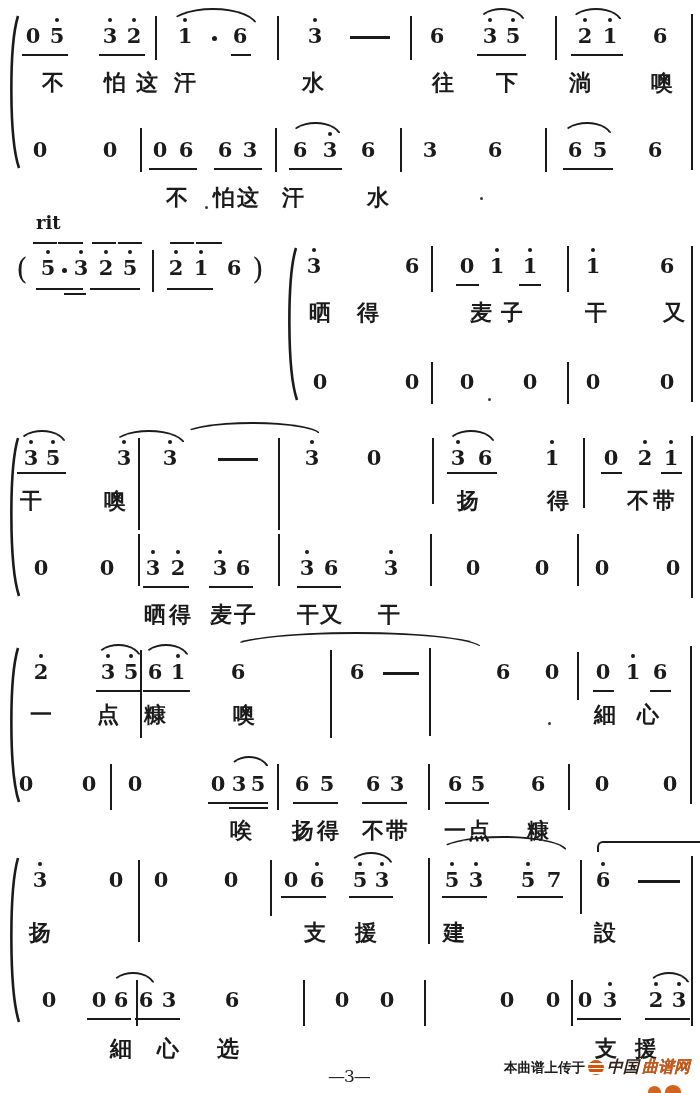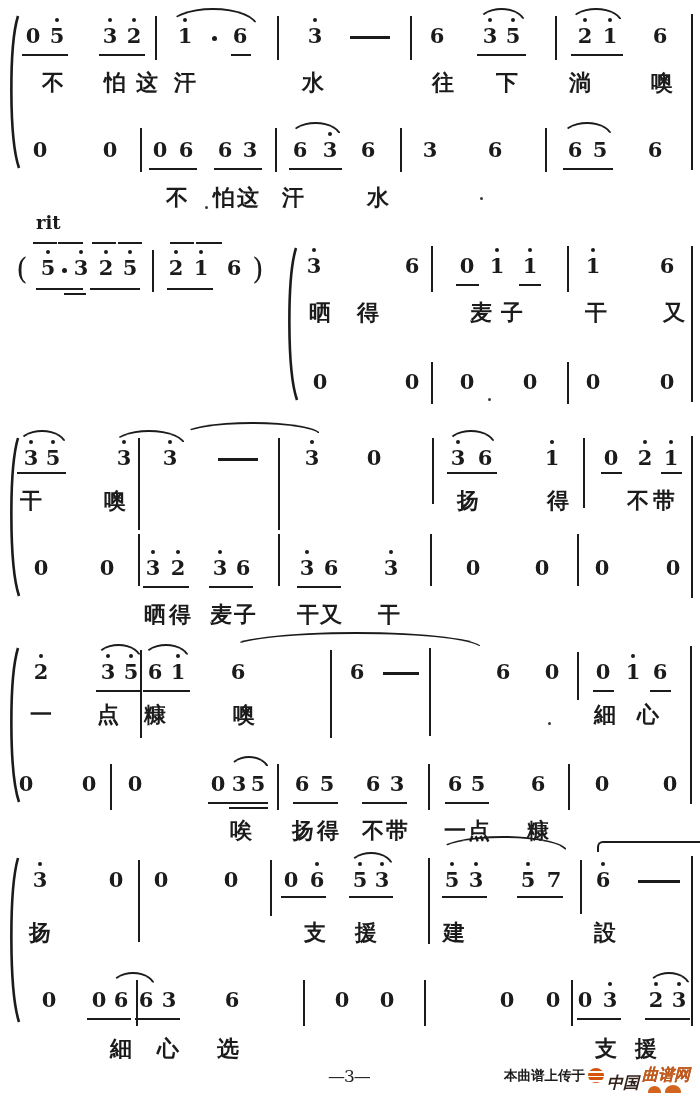--- a/index.html
+++ b/index.html
@@ -22,21 +22,21 @@
         border-left:2.4px solid var(--ink);border-top-left-radius:6px;}
   .lyric{position:absolute;width:30px;margin-left:-15px;text-align:center;
         font:700 22px "DejaVu Sans","Liberation Sans",sans-serif;color:var(--ink);line-height:25px;}
   .art{position:absolute;width:3.4px;height:3.4px;border-radius:50%;background:#3a3a3a;}
   .rit{position:absolute;left:36px;top:212px;font:700 18px "DejaVu Serif","Liberation Serif",serif;}
   .pageno{position:absolute;left:328px;top:1066px;font:400 17px "DejaVu Serif","Liberation Serif",serif;letter-spacing:-1px;}
   .wm{position:absolute;left:504px;top:1057px;display:flex;align-items:center;gap:3px;white-space:nowrap;}
   .wm .pre{font:700 13.5px "DejaVu Sans","Liberation Sans",sans-serif;color:#1c1c1c;}
   .wm .logo{display:inline-block;width:16px;height:15px;border-radius:50%;
         background:repeating-linear-gradient(180deg,#d4540e 0 3px,#ffffff 3px 4.6px);}
-  .wm .site-b{font:italic 700 16px "DejaVu Sans","Liberation Sans",sans-serif;color:#33221a;margin-top:16px;}
+  .wm .site-b{font:italic 700 16px "DejaVu Sans","Liberation Sans",sans-serif;color:#33221a;}
   .wm .site-l{font:italic 700 16px "DejaVu Sans","Liberation Sans",sans-serif;color:#c05a1e;
         text-shadow:0 0 0 #c05a1e;}
   .cut{position:absolute;background:#d2641e;}
   .cut1{left:648px;top:1086px;width:13px;height:12px;border-radius:50% 50% 40% 40%;}
   .cut2{left:665px;top:1085px;width:16px;height:13px;border-radius:50%;}
 </style>
 </head>
 <body>
 
 <div class="page">

